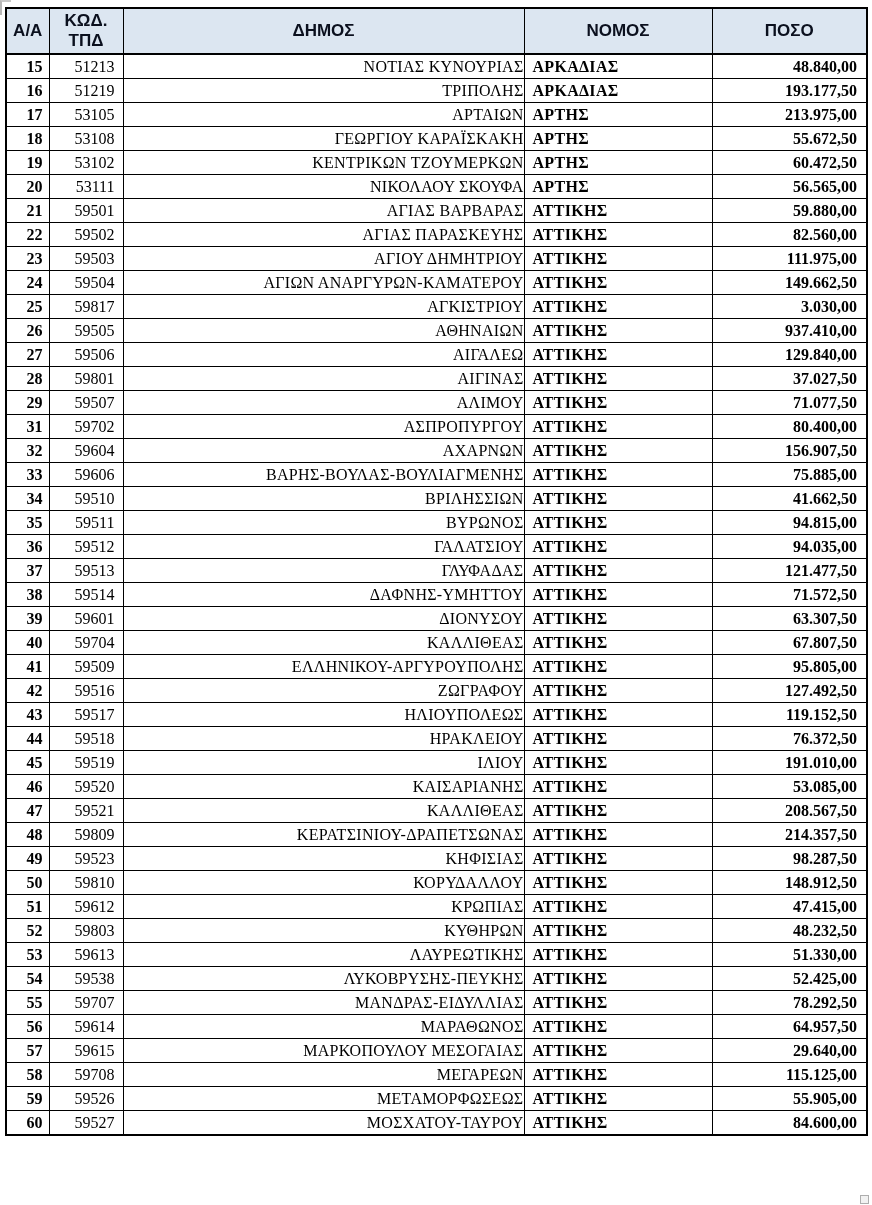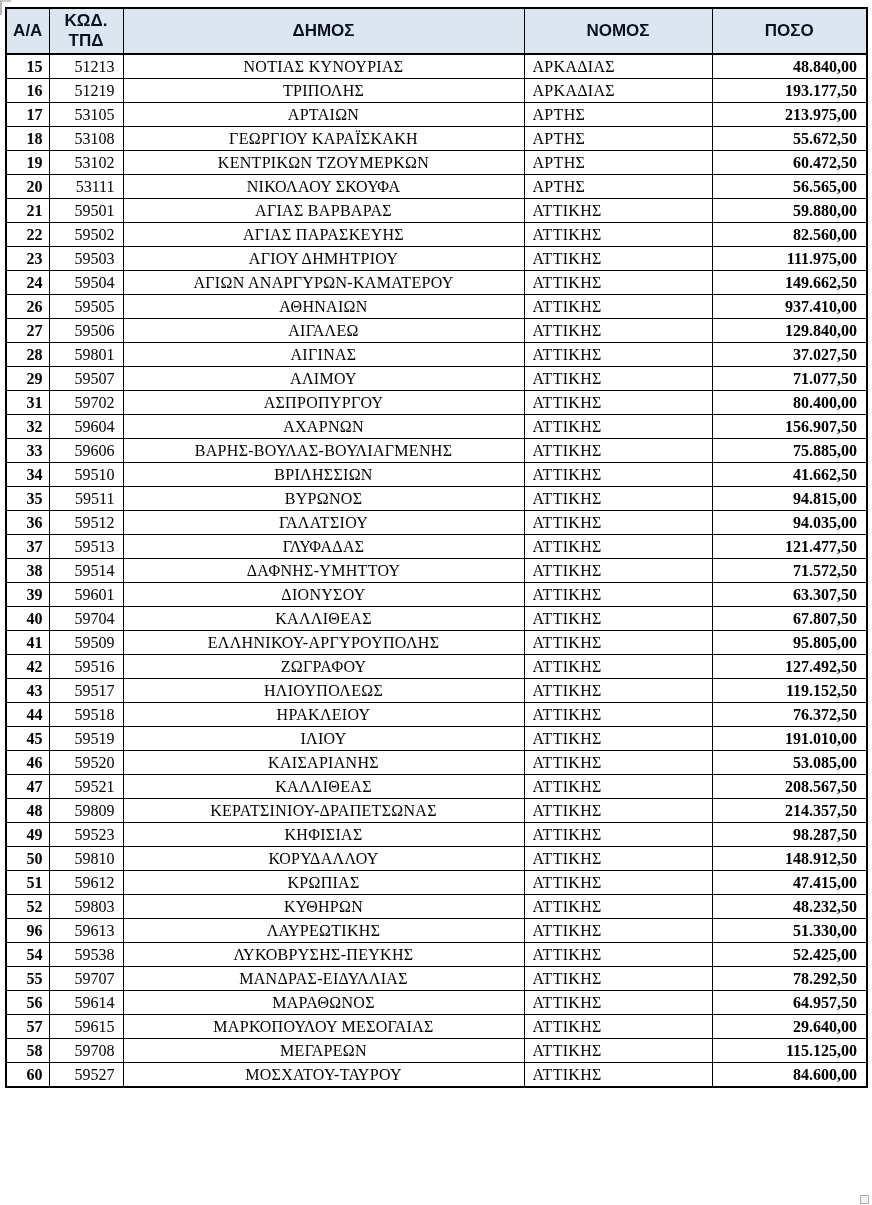--- a/index.html
+++ b/index.html
@@ -46,22 +46,22 @@
     font-size: 16px;
     height: 23px;
     border: 1px solid var(--border-color);
     vertical-align: middle;
     padding: 0;
     white-space: nowrap;
     overflow: hidden;
   }
   #doc-table td.col-no   { text-align: right; padding-right: 6px; font-weight: bold; }
   #doc-table td.col-code { text-align: right; padding-right: 8px; margin-left: 7px; }
-  #doc-table td.col-mun  { text-align: center;  letter-spacing: 0.3px; }
-  #doc-table td.col-nom  { text-align: left;  padding-left: 8px; letter-spacing: 0.3px; }
+  #doc-table td.col-mun  { text-align: right;  letter-spacing: 0.3px; }
+  #doc-table td.col-nom  { text-align: left;  padding-left: 8px; letter-spacing: 0.3px; font-weight: bold; }
   #doc-table td.col-amt  { text-align: right; padding-right: 9px; font-weight: bold; }
 
   .corner-tl {
     position: absolute;
     left: 0; top: 0;
     width: 9px; height: 13px;
     border-left: 2px solid #b8b8b8;
     border-top: 2px solid #c8c8c8;
   }
   .corner-br {
@@ -159,20 +159,27 @@
         <td class="col-amt">111.975,00</td>
       </tr>
       <tr>
         <td class="col-no">24</td>
         <td class="col-code">59504</td>
         <td class="col-mun">ΑΓΙΩΝ ΑΝΑΡΓΥΡΩΝ-ΚΑΜΑΤΕΡΟΥ</td>
         <td class="col-nom">ΑΤΤΙΚΗΣ</td>
         <td class="col-amt">149.662,50</td>
       </tr>
       <tr>
+        <td class="col-no">25</td>
+        <td class="col-code">59817</td>
+        <td class="col-mun">ΑΓΚΙΣΤΡΙΟΥ</td>
+        <td class="col-nom">ΑΤΤΙΚΗΣ</td>
+        <td class="col-amt">3.030,00</td>
+      </tr>
+      <tr>
         <td class="col-no">26</td>
         <td class="col-code">59505</td>
         <td class="col-mun">ΑΘΗΝΑΙΩΝ</td>
         <td class="col-nom">ΑΤΤΙΚΗΣ</td>
         <td class="col-amt">937.410,00</td>
       </tr>
       <tr>
         <td class="col-no">27</td>
         <td class="col-code">59506</td>
         <td class="col-mun">ΑΙΓΑΛΕΩ</td>
@@ -341,21 +348,21 @@
         <td class="col-amt">47.415,00</td>
       </tr>
       <tr>
         <td class="col-no">52</td>
         <td class="col-code">59803</td>
         <td class="col-mun">ΚΥΘΗΡΩΝ</td>
         <td class="col-nom">ΑΤΤΙΚΗΣ</td>
         <td class="col-amt">48.232,50</td>
       </tr>
       <tr>
-        <td class="col-no">96</td>
+        <td class="col-no">53</td>
         <td class="col-code">59613</td>
         <td class="col-mun">ΛΑΥΡΕΩΤΙΚΗΣ</td>
         <td class="col-nom">ΑΤΤΙΚΗΣ</td>
         <td class="col-amt">51.330,00</td>
       </tr>
       <tr>
         <td class="col-no">54</td>
         <td class="col-code">59538</td>
         <td class="col-mun">ΛΥΚΟΒΡΥΣΗΣ-ΠΕΥΚΗΣ</td>
         <td class="col-nom">ΑΤΤΙΚΗΣ</td>
@@ -381,20 +388,27 @@
         <td class="col-mun">ΜΑΡΚΟΠΟΥΛΟΥ ΜΕΣΟΓΑΙΑΣ</td>
         <td class="col-nom">ΑΤΤΙΚΗΣ</td>
         <td class="col-amt">29.640,00</td>
       </tr>
       <tr>
         <td class="col-no">58</td>
         <td class="col-code">59708</td>
         <td class="col-mun">ΜΕΓΑΡΕΩΝ</td>
         <td class="col-nom">ΑΤΤΙΚΗΣ</td>
         <td class="col-amt">115.125,00</td>
+      </tr>
+      <tr>
+        <td class="col-no">59</td>
+        <td class="col-code">59526</td>
+        <td class="col-mun">ΜΕΤΑΜΟΡΦΩΣΕΩΣ</td>
+        <td class="col-nom">ΑΤΤΙΚΗΣ</td>
+        <td class="col-amt">55.905,00</td>
       </tr>
       <tr>
         <td class="col-no">60</td>
         <td class="col-code">59527</td>
         <td class="col-mun">ΜΟΣΧΑΤΟΥ-ΤΑΥΡΟΥ</td>
         <td class="col-nom">ΑΤΤΙΚΗΣ</td>
         <td class="col-amt">84.600,00</td>
       </tr>
     </tbody>
 </table>

